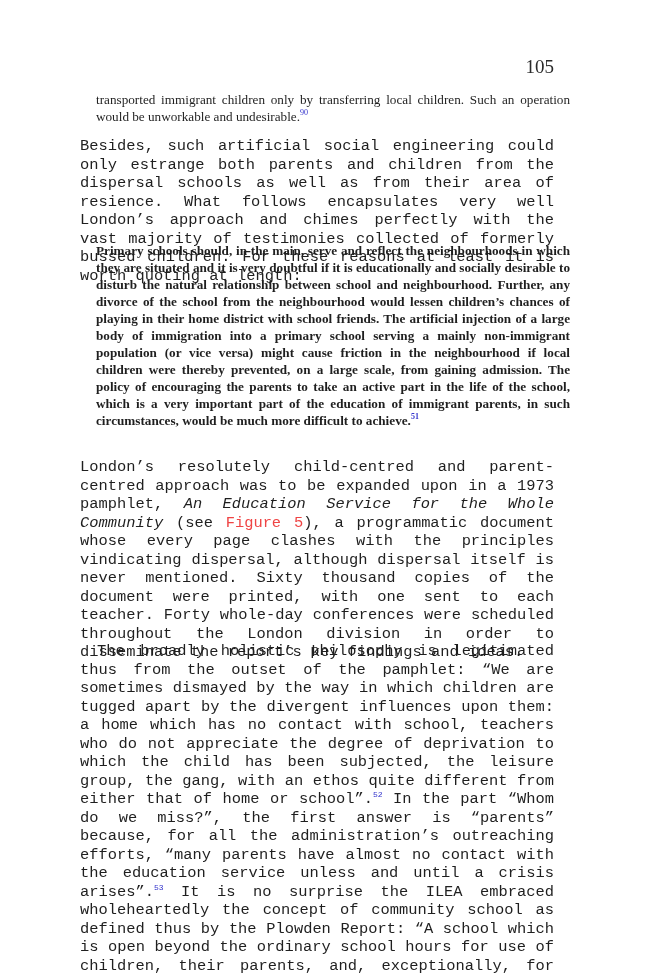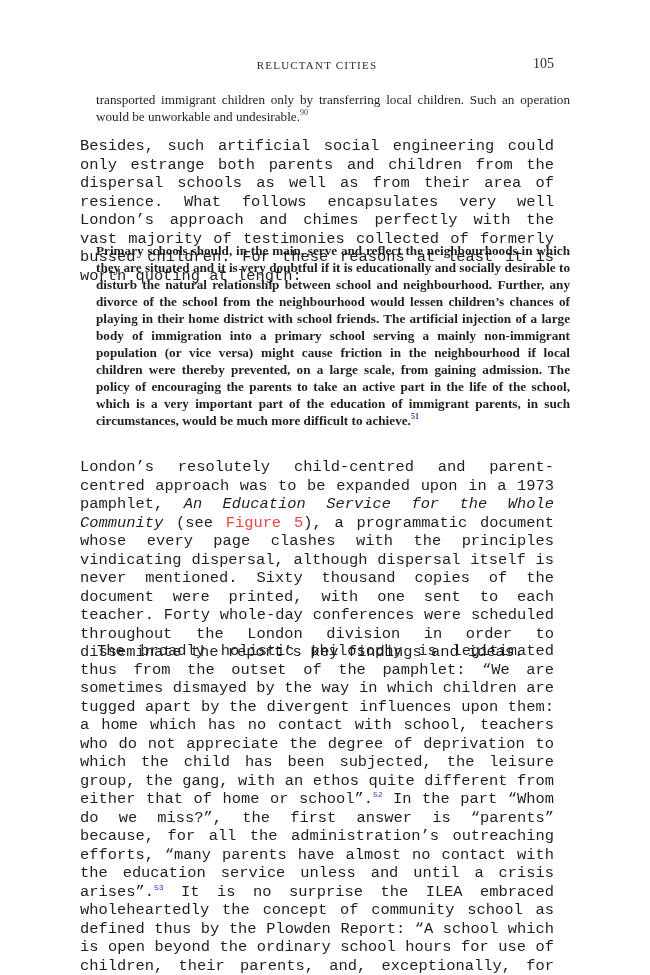--- a/index.html
+++ b/index.html
@@ -37,21 +37,21 @@
       font-size: 11px;
       letter-spacing: 1.2px;
       top: 3px;
       color: #2a2a2a;
     }
     .page-number {
       position: absolute;
       right: 0;
       top: 0;
       font-family: "Liberation Serif", serif;
-      font-size: 14px;
+      font-size: 19px;
       color: #2a2a2a;
     }
     .block-quote {
       font-family: "Liberation Serif", serif;
       font-size: 13.2px;
       line-height: 17px;
       text-align: justify;
       margin-left: 16px;
       margin-right: 16px;
       hyphens: manual;
@@ -81,21 +81,20 @@
     .quote-main { position: absolute; top: 242px; left: 0; width: 474px; font-weight: bold; }
     .para2 { position: absolute; top: 458px; left: 0; width: 474px; }
     .para3 { position: absolute; top: 642px; left: 0; width: 474px; }
   </style>
 </head>
 <body>
 
 <div class="page">
 
   <div class="running-head">
-    <div class="running-title">RELUCTANT CITIES</div>
     <div class="page-number">105</div>
   </div>
 
   <div class="quote-top block-quote">
     <span>transported immigrant children only by transferring local children. Such an operation would be unworkable and undesirable.</span><sup class="fn">90</sup>
   </div>
 
   <p class="para1 body-text">
     <span>Besides, such artificial social engineering could only estrange both parents and children from the dispersal schools as well as from their area of resi­ence. What follows encapsulates very well London’s approach and chimes perfectly with the vast majority of testimonies collected of formerly bussed children. For these reasons at least it is worth quoting at length:</span>
   </p>

